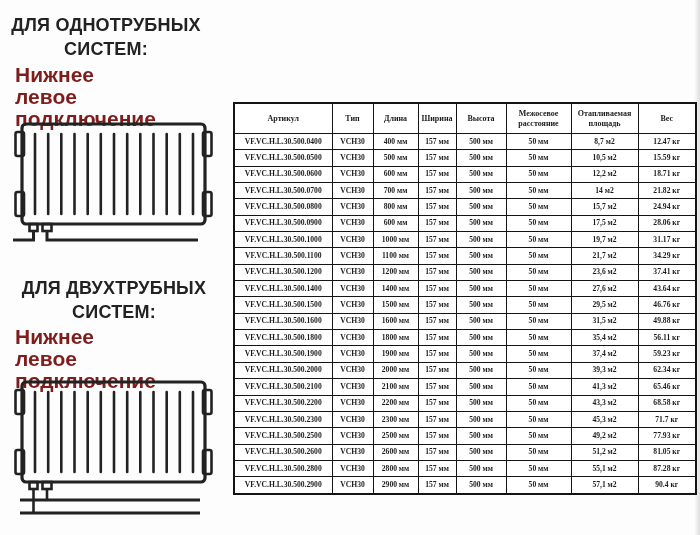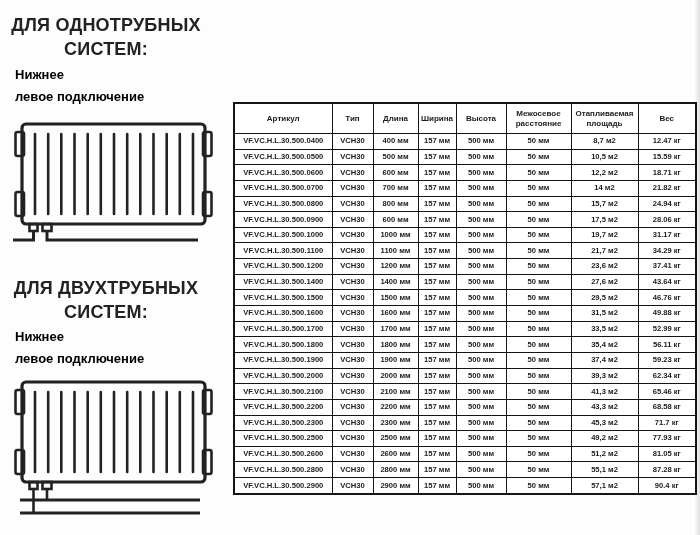--- a/index.html
+++ b/index.html
@@ -15,37 +15,38 @@
   }
   
   .left-panel { position:absolute; left:0; top:0; width:215px; height:535px; }
   .sec-title {
     position:absolute; left:0; width:212px; text-align:center;
     font-size:18px; line-height:24px; font-weight:800; letter-spacing:.2px;
     color:#222;
   }
   .sec-sub {
     position:absolute; left:15px; width:200px; text-align:left;
-    font-size:13px; line-height:22px; font-weight:800; color:#000000;
+    font-size:21px; line-height:22px; font-weight:800; color:#7f1d1d;
   }
   #title1 { top:13px; }
   #sub1   { top:64px; }
-  #title2 { top:276px; }
+  #title2 { top:276px;padding-left:8px; }
   #sub2   { top:326px; }
   .diag { position:absolute; left:8px; }
   #diag1 { top:116px; }
   #diag2 { top:374px; }
 
   
   .spec-table-wrap { position:absolute; left:233px; top:102px; }
   table.spec {
     border-collapse:collapse; table-layout:fixed;
     width:462px; height:393px;
     background:#fff;
     border:2.5px solid #141414;
+    font-family:Liberation Serif, serif;
   }
   table.spec th, table.spec td {
     border:1.5px solid #141414;
     text-align:center; vertical-align:middle;
     padding:0 1px; overflow:hidden; white-space:nowrap;
     font-weight:bold; color:#1b1b1b;
   }
   table.spec th {
     font-size:8px; line-height:10px; white-space:normal; height:29px;
   }
@@ -279,30 +280,20 @@
           <td>VF.VC.H.L.30.500.1600</td>
           <td>VCH30</td>
           <td>1600 мм</td>
           <td>157 мм</td>
           <td>500 мм</td>
           <td>50 мм</td>
           <td>31,5 м2</td>
           <td>49.88 кг</td>
         </tr>
         <tr>
-          <td>VF.VC.H.L.30.500.1700</td>
-          <td>VCH30</td>
-          <td>1700 мм</td>
-          <td>157 мм</td>
-          <td>500 мм</td>
-          <td>50 мм</td>
-          <td>33,5 м2</td>
-          <td>52.99 кг</td>
-        </tr>
-        <tr>
           <td>VF.VC.H.L.30.500.1800</td>
           <td>VCH30</td>
           <td>1800 мм</td>
           <td>157 мм</td>
           <td>500 мм</td>
           <td>50 мм</td>
           <td>35,4 м2</td>
           <td>56.11 кг</td>
         </tr>
         <tr>

